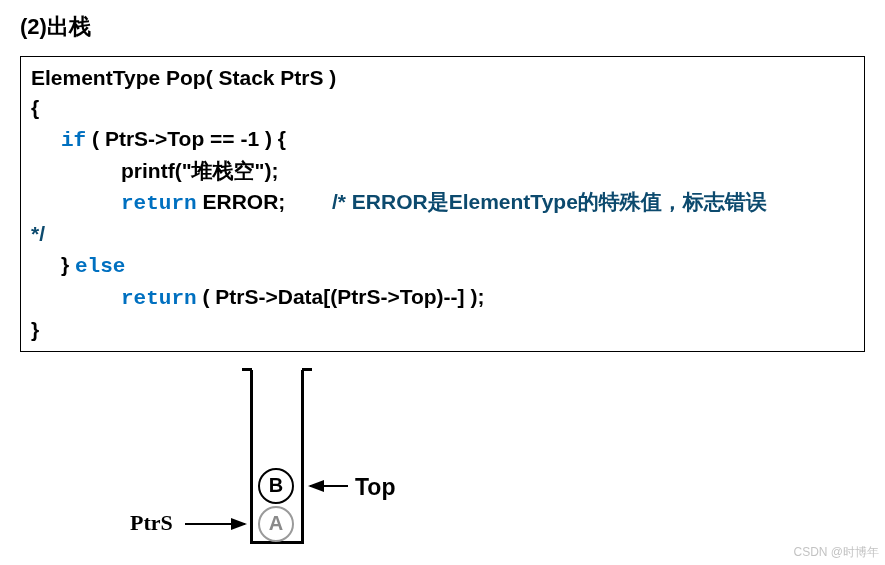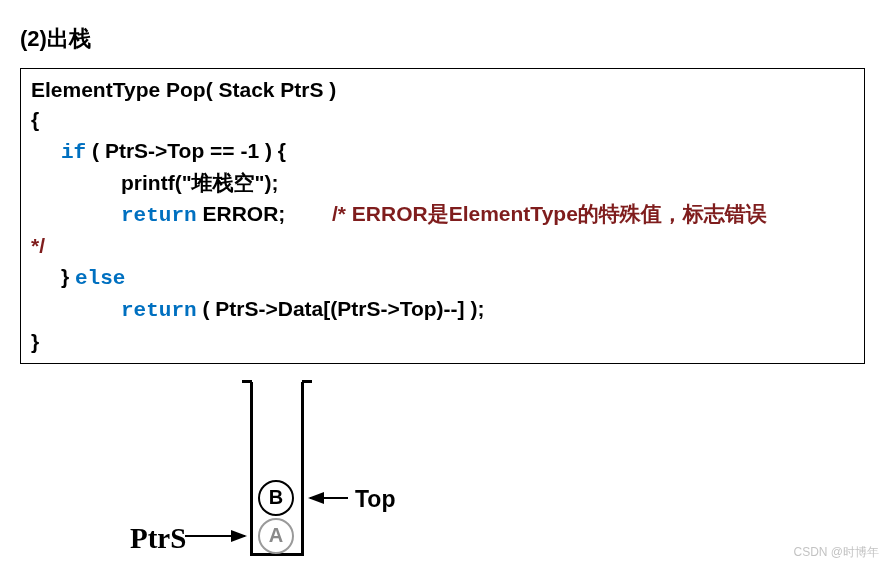--- a/index.html
+++ b/index.html
@@ -8,34 +8,34 @@
       padding: 12px 20px 0 20px;
       font-family: "Microsoft YaHei", "SimSun", Arial, sans-serif;
       background: #ffffff;
       width: 885px;
       color: #000;
     }
     .heading {
       font-size: 22px;
       font-weight: 700;
       color: #000;
-      margin: 12px 0 14px 0;
+      margin: 0 0 14px 0;
     }
     .code-box {
       border: 1.5px solid #000;
       padding: 6px 10px 6px 10px;
       font-family: Arial, "Microsoft YaHei", sans-serif;
       font-size: 21px;
       font-weight: 700;
       line-height: 1.45;
       white-space: pre;
       margin-bottom: 18px;
     }
     .kw { color: #0070c0; font-weight: 700; font-family: Liberation Mono, monospace; }
-    .cm { color: #7f1d1d; font-weight: 700; }
+    .cm { color: #0c4a6e; font-weight: 700; }
     .txt { color: #000; font-weight: 700; text-align: right; }
     .indent1 { display: inline-block; width: 30px; }
     .indent2 { display: inline-block; width: 90px; }
 
     .diagram {
       position: relative;
       width: 520px;
       height: 190px;
       margin-left: 110px;
     }
@@ -82,21 +82,21 @@
     }
     .circle.gray { border-color: #9a9a9a; color: #8a8a8a; }
     .circle-b { top: 98px; }
     .circle-a { top: 136px; }
     .ptrs-label {
       position: absolute;
       left: 0px;
       top: 140px;
       font-family: "Times New Roman", serif;
       font-weight: 700;
-      font-size: 29px;
+      font-size: 22px;
       text-align: center;
     }
     .top-label {
       position: absolute;
       left: 225px;
       top: 104px;
       font-family: Arial, sans-serif;
       font-weight: 700;
       font-size: 23px;
     }

